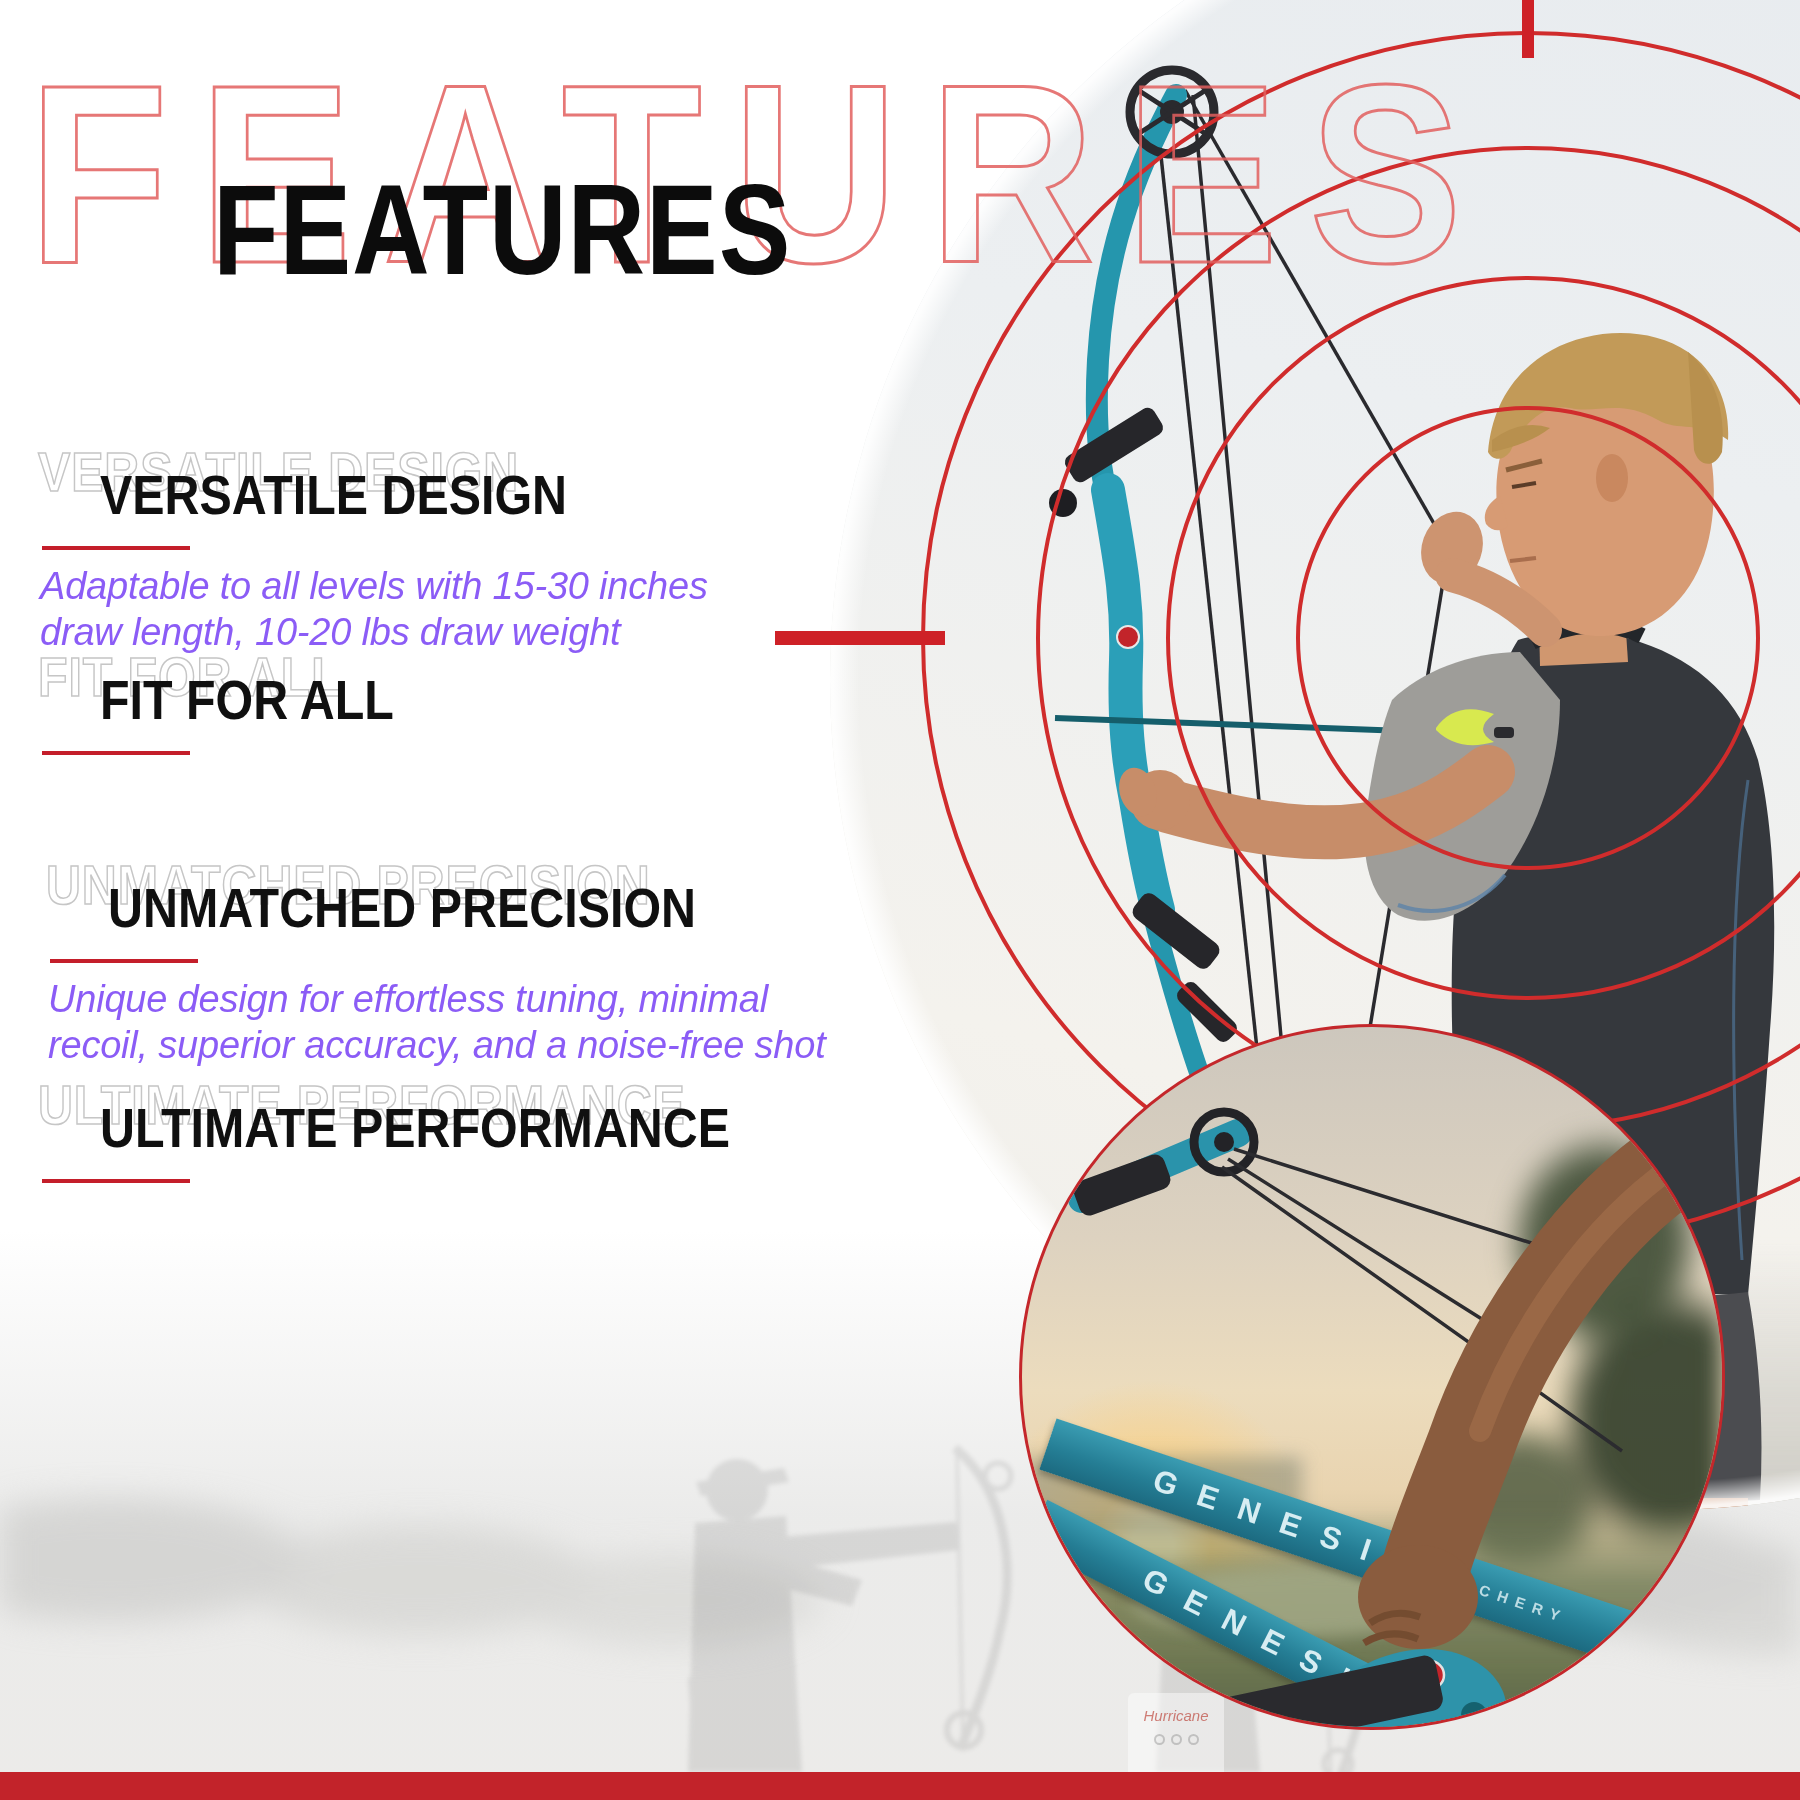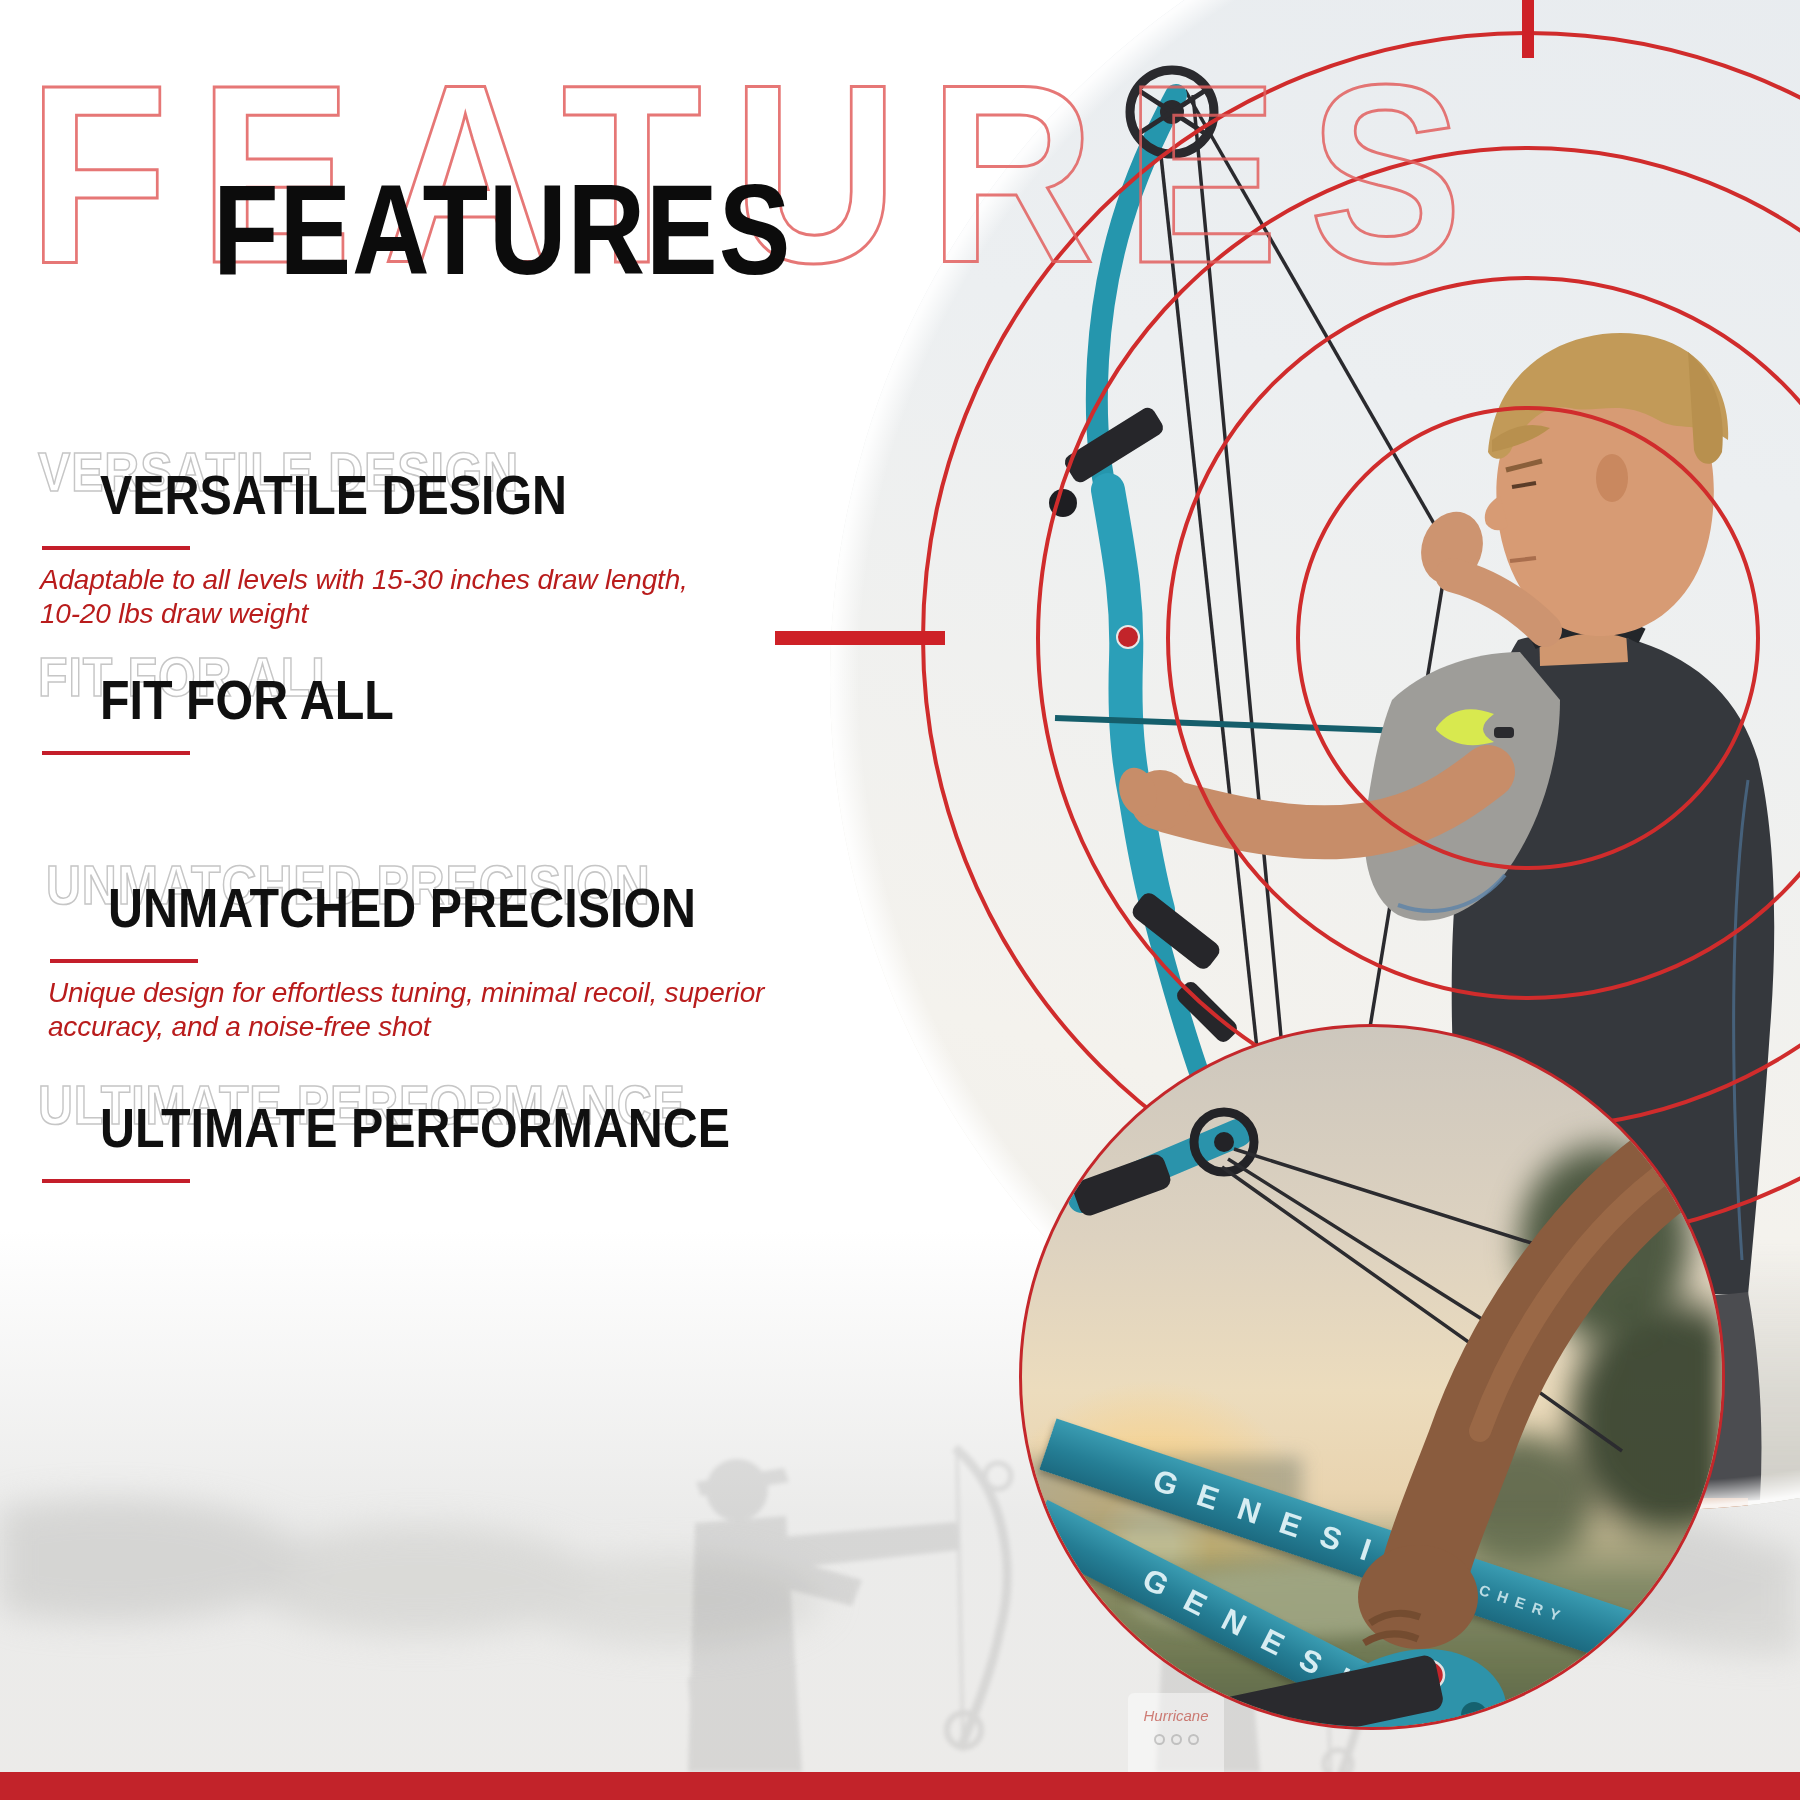--- a/index.html
+++ b/index.html
@@ -39,22 +39,22 @@
        color:#0c0c0c;white-space:nowrap;transform:scaleX(.84);transform-origin:0 0;letter-spacing:1px;}
 
   
   .section{position:absolute;left:38px;width:960px;height:380px;}
   .s-ghost{position:absolute;left:0;top:0;font-size:55px;font-weight:bold;letter-spacing:1px;line-height:1;
        color:transparent;-webkit-text-stroke:1.6px #c6c6c6;white-space:nowrap;
        transform:scaleX(.88);transform-origin:0 0;}
   .s-head{position:absolute;left:62px;top:23px;font-size:55px;font-weight:bold;line-height:1;color:#101010;
        white-space:nowrap;transform:scaleX(.88);transform-origin:0 0;}
   .s-underline{position:absolute;left:4px;top:101px;width:148px;height:4px;background:#c41e2a;}
-  .s-body{position:absolute;left:2px;top:118px;font-style:italic;font-size:28px;line-height:1.22;
-       color:#b91c1c;letter-spacing:-0.2px;}
+  .s-body{position:absolute;left:2px;top:118px;font-style:italic;font-size:38px;line-height:1.22;
+       color:#8b5cf6;letter-spacing:-0.2px;}
   .sec-0{top:445px;} .sec-0 .s-body{width:680px;}
   .sec-1{top:650px;} .sec-1 .s-body{width:760px;}
   .sec-2{top:858px;margin-left:8px;} .sec-2 .s-body{width:820px;font-style:italic;}
   .sec-3{top:1078px;} .sec-3 .s-body{width:900px;}
 
   
   .hurricane-sign{position:absolute;left:1128px;top:1693px;width:96px;height:100px;border-radius:6px;
        background:rgba(252,252,252,.6);opacity:.85;text-align:center;filter:blur(.4px);}
   .hurricane-sign .sign-text{font-style:italic;font-size:15px;color:rgba(194,81,72,.85);margin-top:14px;}
   .sign-dots{display:flex;justify-content:center;gap:6px;margin-top:10px;}

